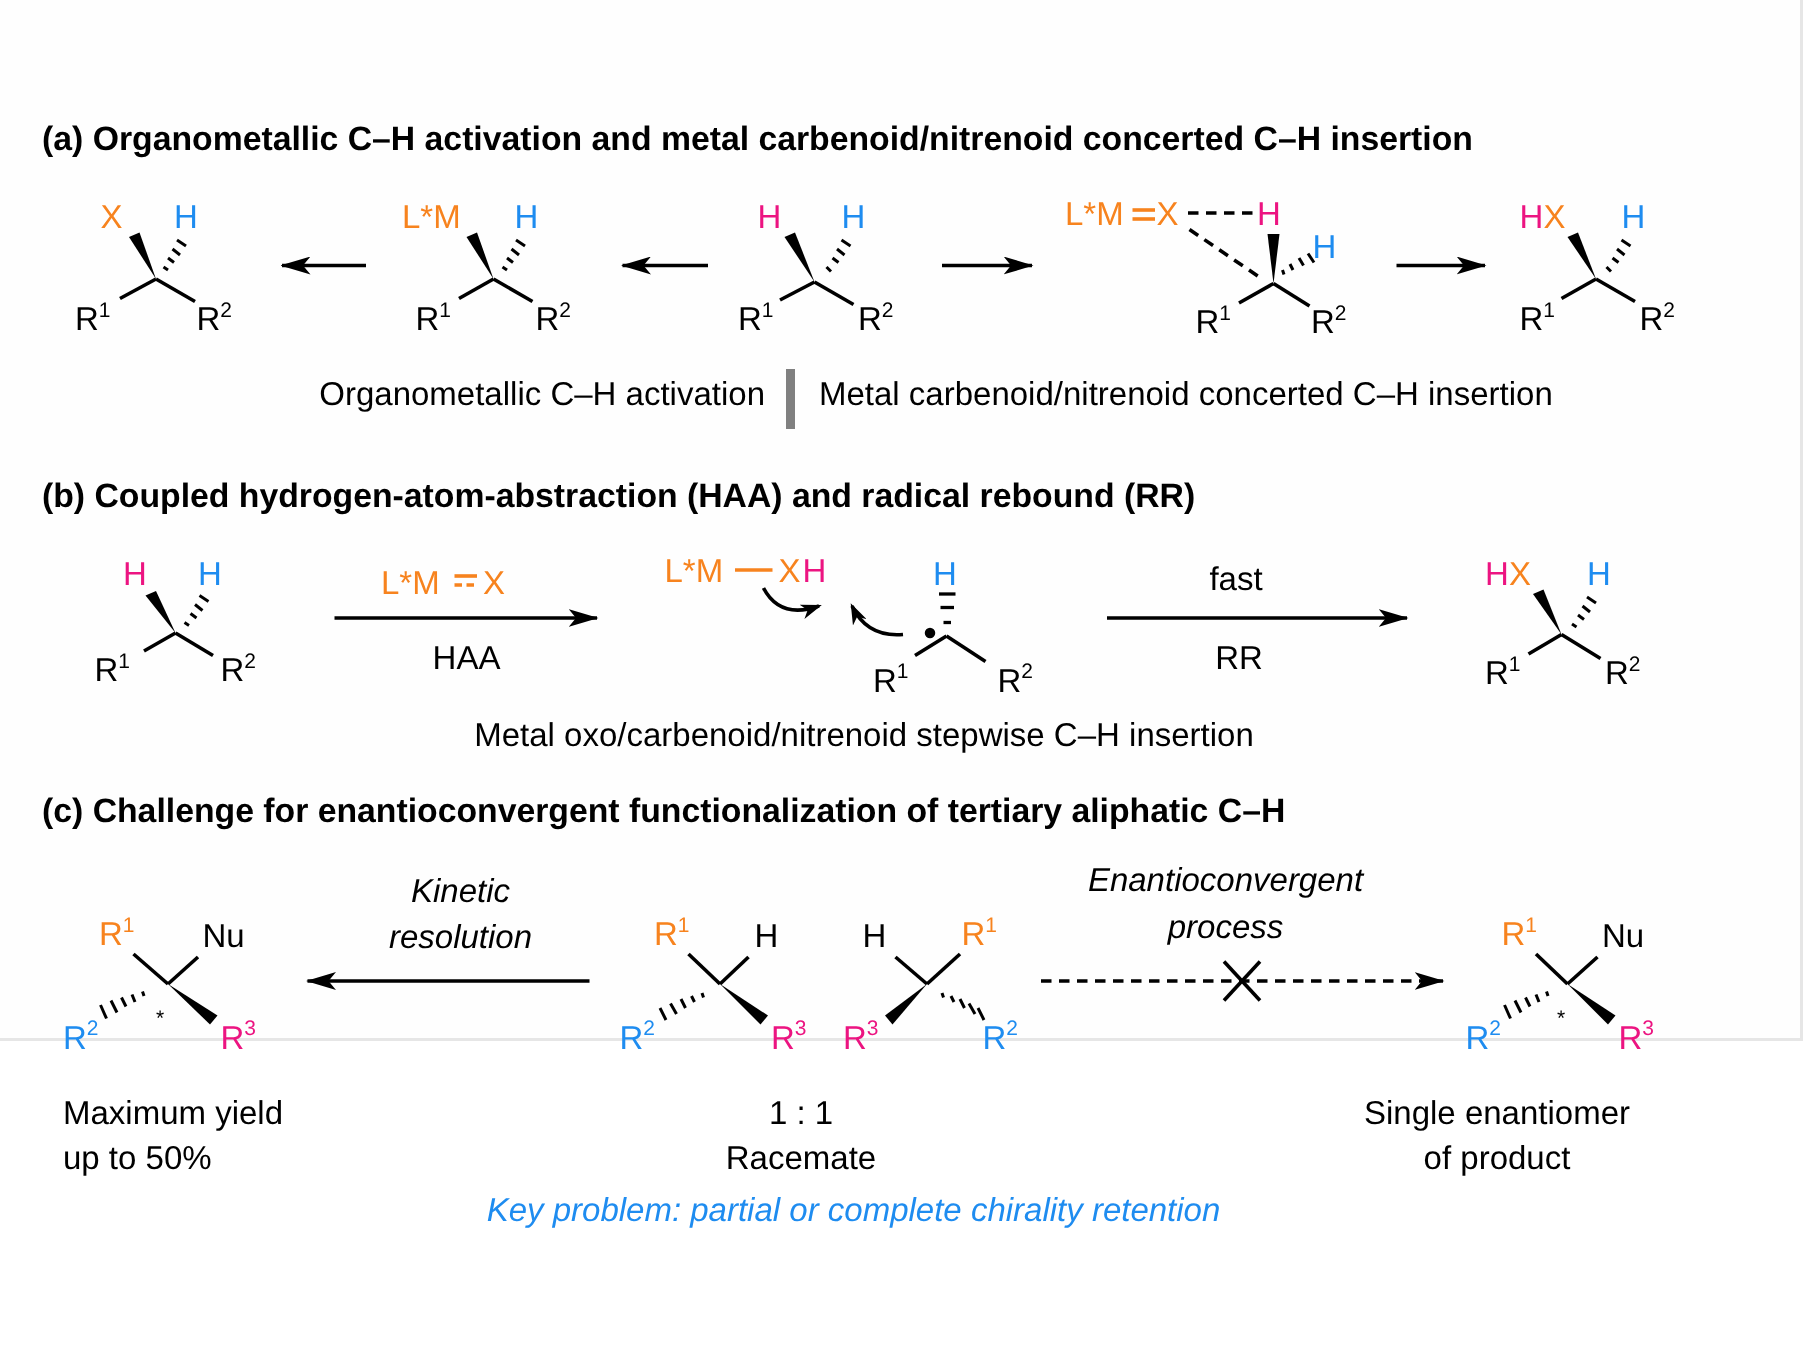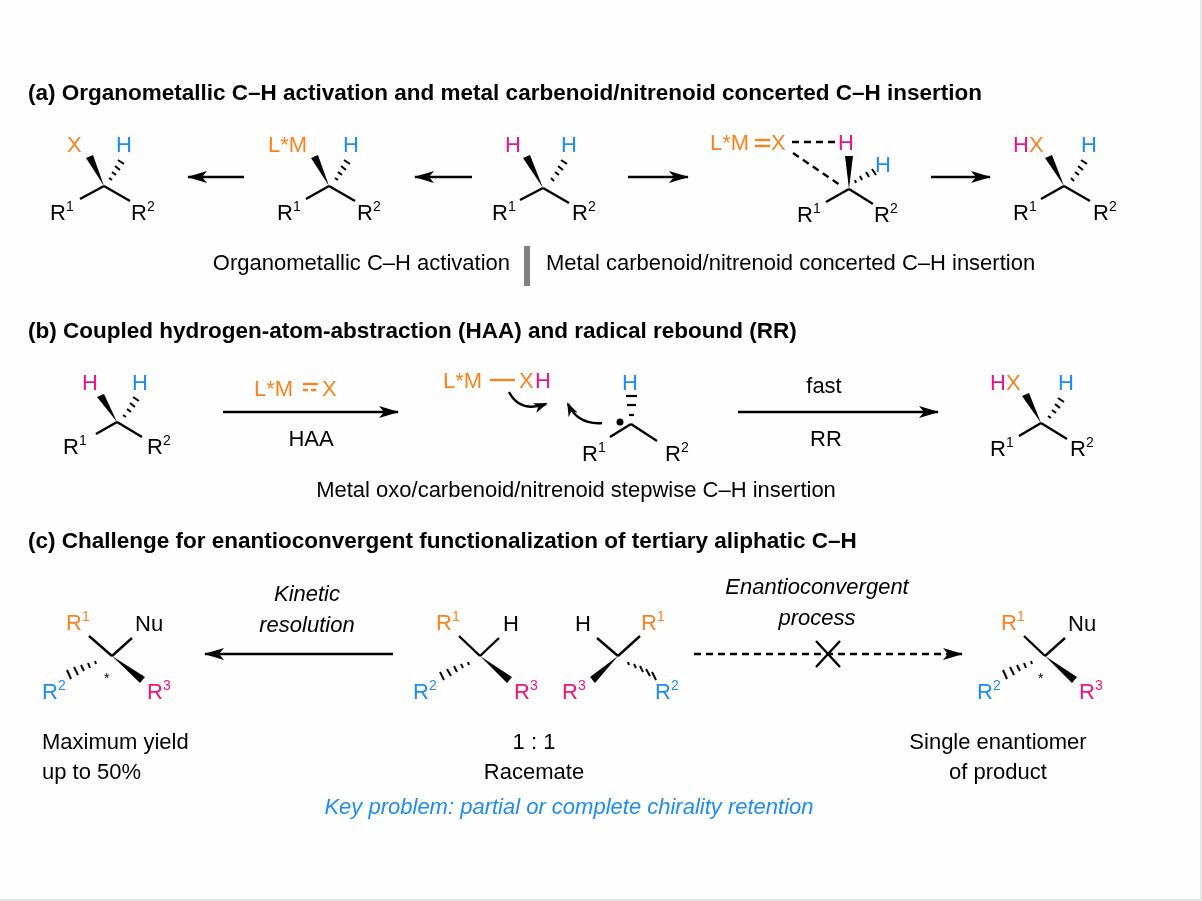--- a/index.html
+++ b/index.html
@@ -1,17 +1,17 @@
 <!DOCTYPE html>
 <html><head>
   <meta charset="utf-8">
   <style>
     html, body { margin: 0; padding: 0; background: #ffffff; }
     body { width: 1202px; height: 901px; overflow: hidden; position: relative; }
-    #canvas { position: absolute; left: 0; top: 0; width: 1202px; height: 901px; background: #fefefe;
+    #canvas { position: absolute; left: 0; top: 0; width: 1202px; height: 694px; background: #fefefe;
               border-right: 2px solid #e6e6e6; border-bottom: 2px solid #e6e6e6; box-sizing: border-box; }
     svg { position: absolute; left: 0; top: 0; }
     text { font-family: "Liberation Sans", sans-serif; }
     .hdr { font-weight: bold; font-size: 22.5px; fill: #000; }
     .lbl { font-size: 22px; fill: #000; }
     .atom { font-size: 22px; }
     .sup { font-size: 14px; }
     .bond { stroke: #000; stroke-width: 2.4; fill: none; }
     .dash { stroke: #000; stroke-width: 2.4; fill: none; stroke-dasharray: 7 5; }
     .arrow { stroke: #000; stroke-width: 2.4; fill: none; }

